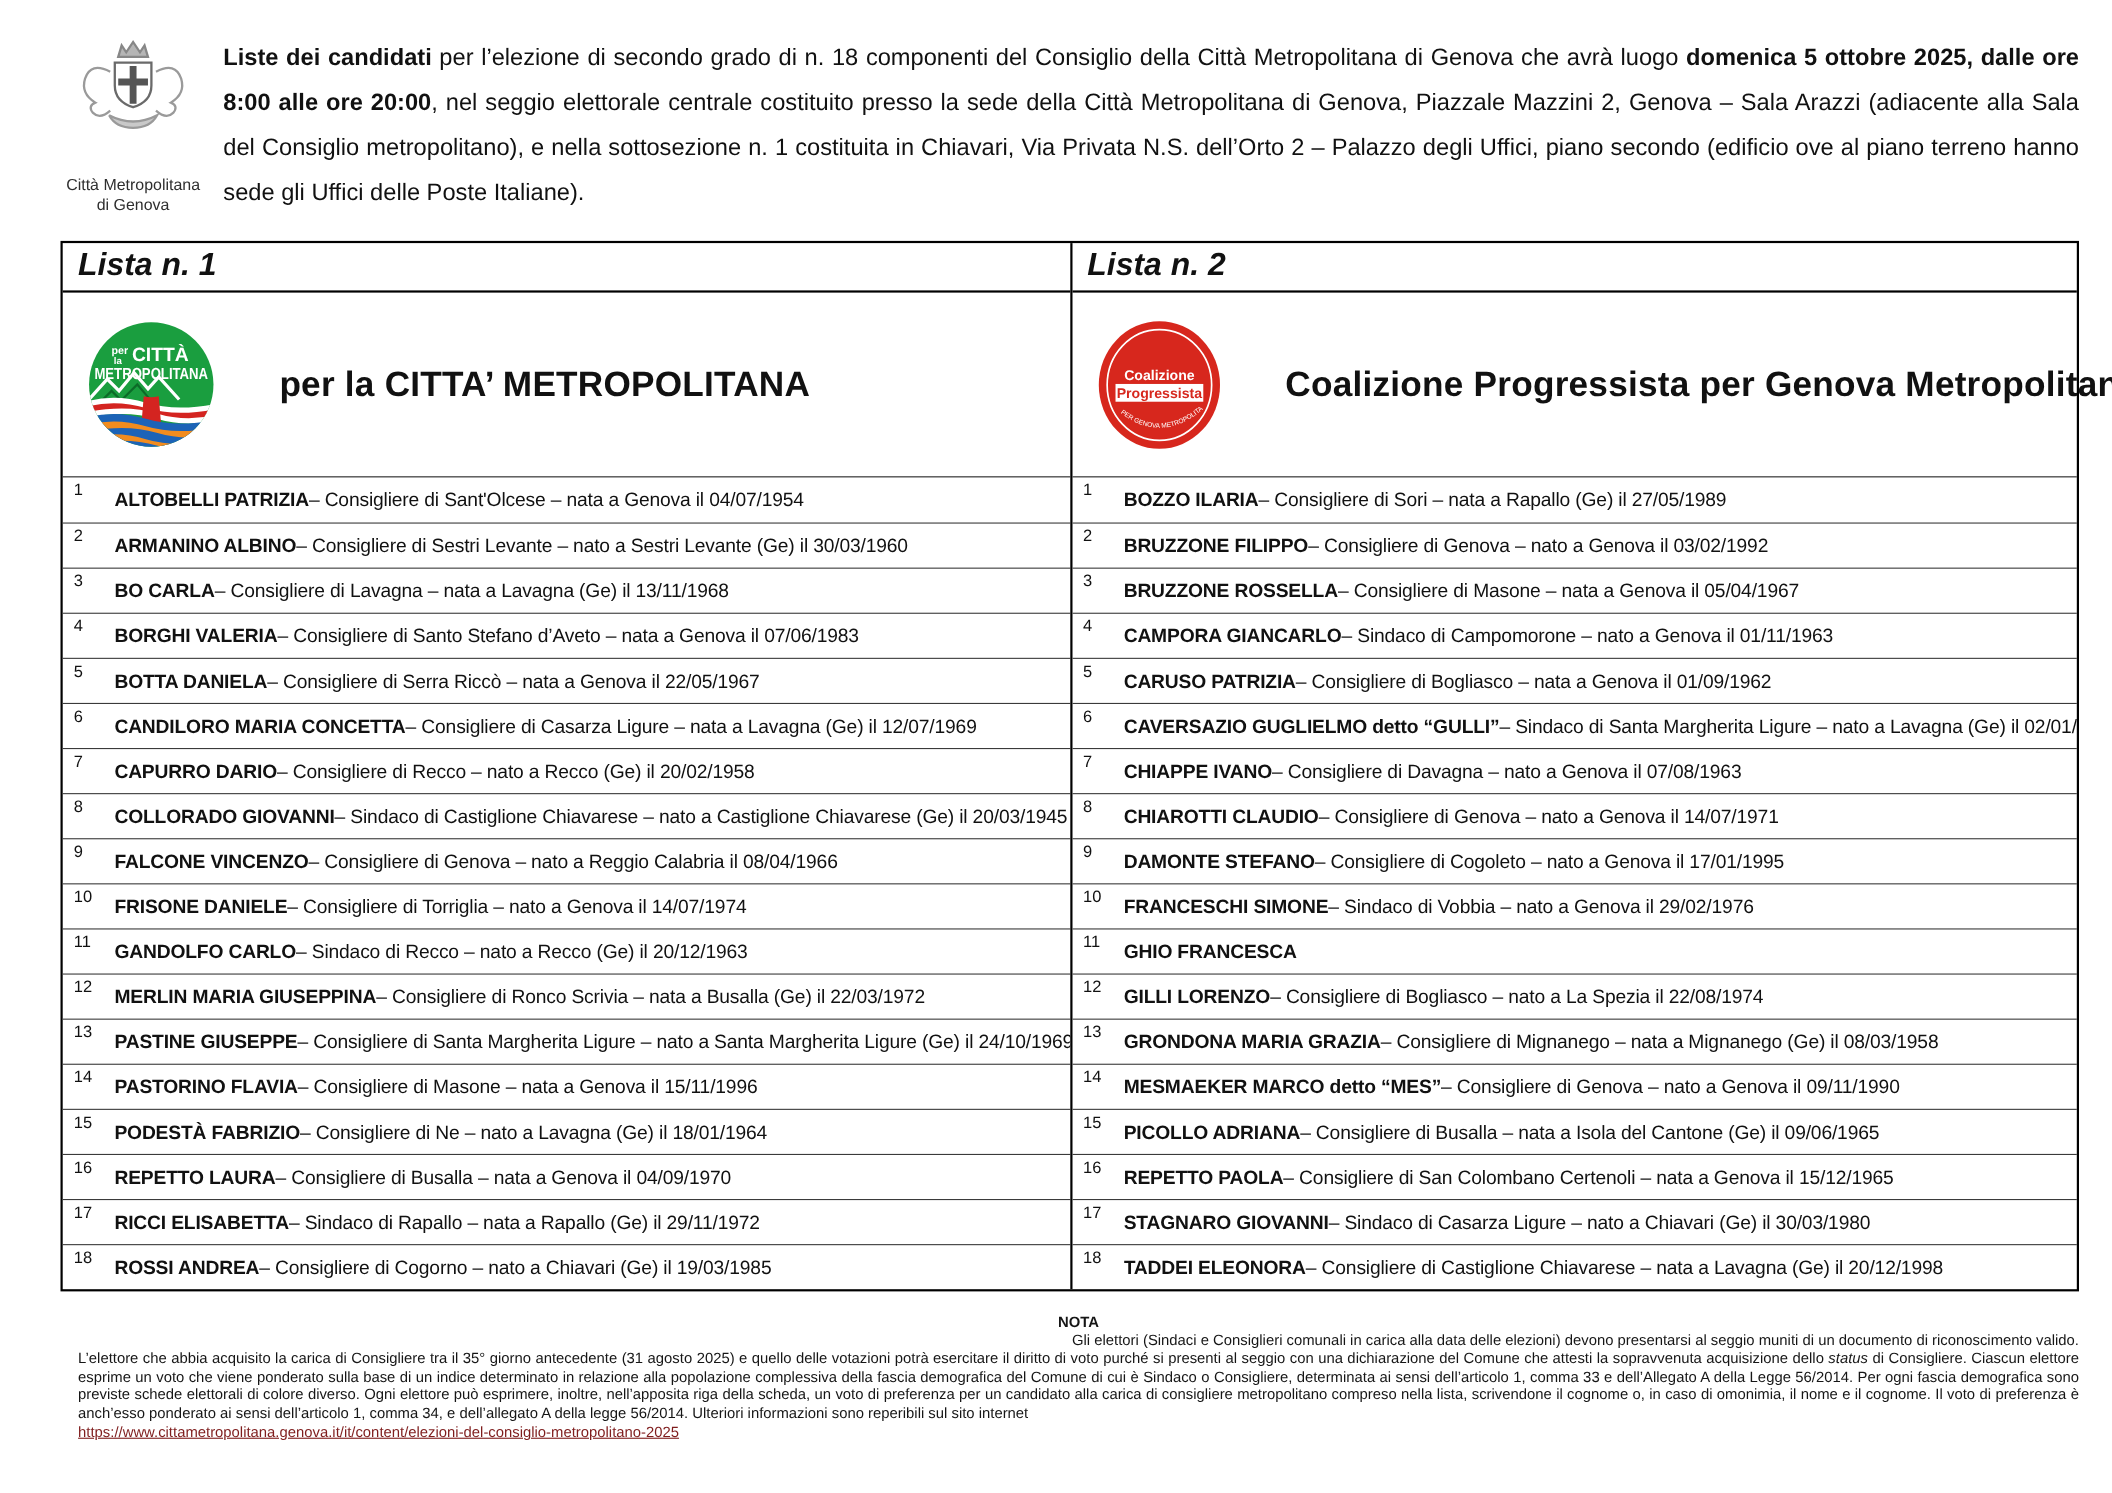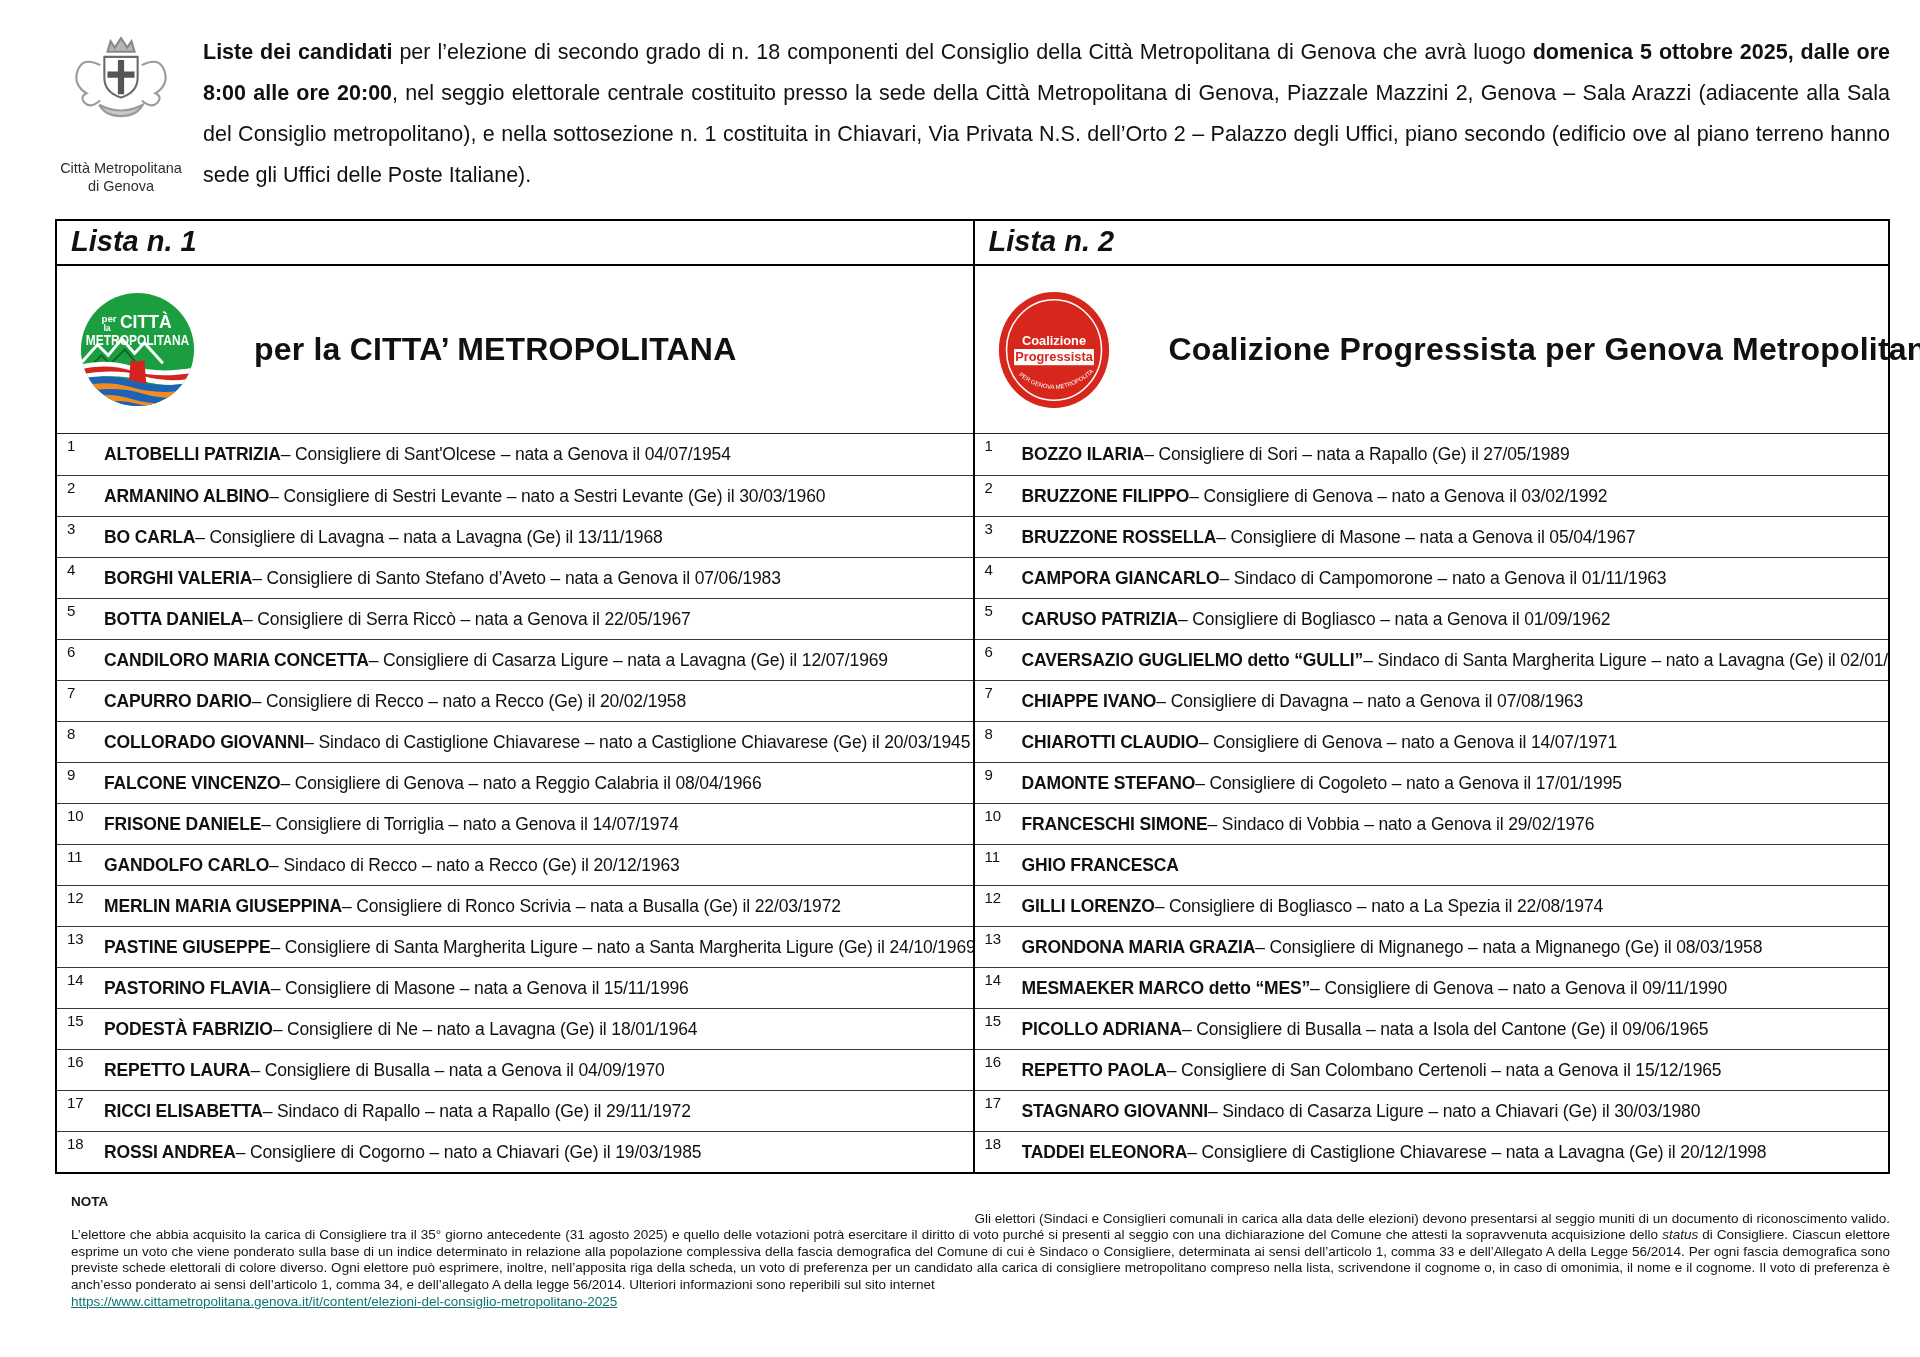--- a/index.html
+++ b/index.html
@@ -23,24 +23,24 @@
   .list-title{font-weight:bold;font-size:32px;margin-left:58px;letter-spacing:.2px;white-space:nowrap;}
   .cand-rows{}
   .cand-row{display:flex;height:41px;box-sizing:border-box;}
   .cand-row + .cand-row{border-top:1.2px solid #3a3a3a;}
   .cand-num{flex:0 0 47px;font-size:15px;padding:3px 0 0 10px;box-sizing:border-box;}
   .cand-text{flex:1;display:flex;align-items:center;font-size:17.5px;letter-spacing:-.15px;
              white-space:nowrap;overflow:hidden;padding-right:6px;}
   .cand-name{font-weight:bold;}
   
   .nota{margin-top:20px;padding-left:16px;font-size:13.5px;line-height:16.5px;color:#161616;}
-  .nota-heading{font-weight:bold;}
+  .nota-heading{font-weight:bold;text-align:center;}
   .nota-bold{font-weight:normal;text-align:right;}
   .nota-body{text-align:justify;}
-  .nota-link{color:#0f766e;text-decoration:underline;display:inline-block;margin-top:1px;}
+  .nota-link{color:#7f1d1d;text-decoration:underline;display:inline-block;margin-top:1px;}
 </style>
 </head>
 <body>
 
 <div class="page">
 
   <div class="header">
     <div class="crest">
       <svg viewBox="0 0 100 96" width="104" height="100">
         <g fill="none" stroke="#8d8d8d" stroke-width="2">

